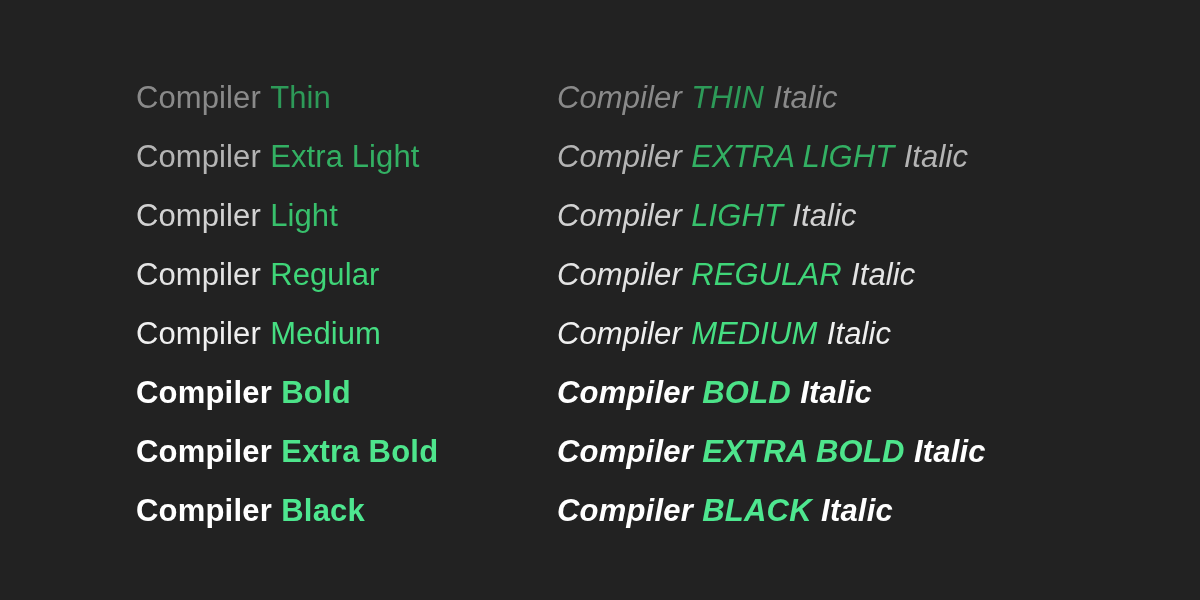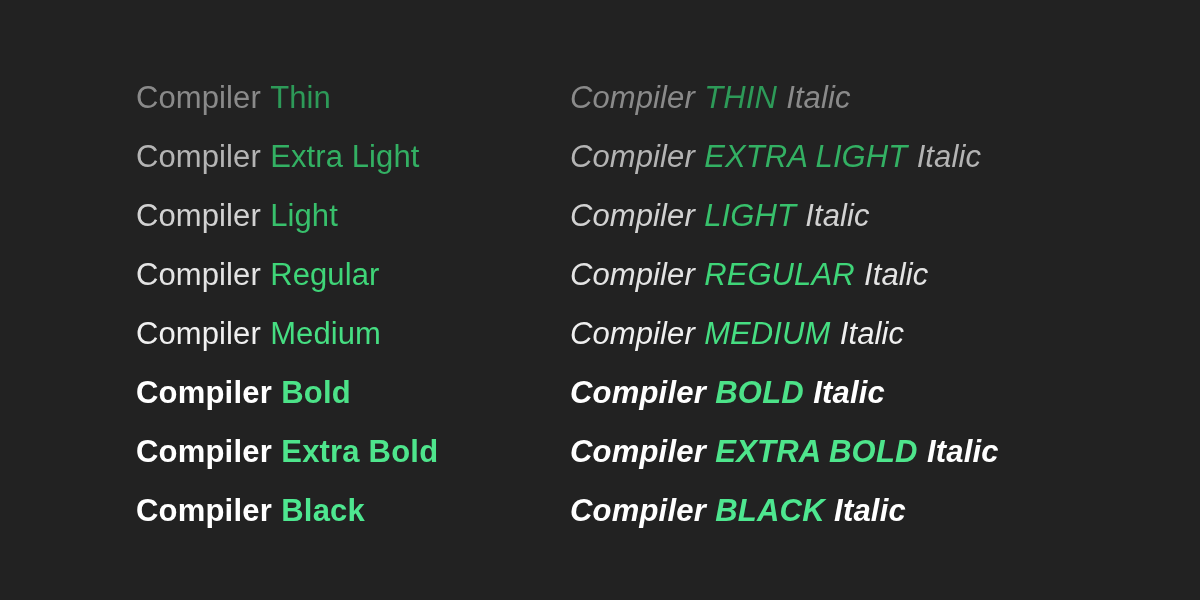--- a/index.html
+++ b/index.html
@@ -27,21 +27,21 @@
     top: 0;
     width: 1200px;
     height: 600px;
     display: grid;
     grid-template-columns: 421px 1fr;
     grid-template-rows: repeat(8, 59px);
     align-content: start;
     padding-left: 136px;
     padding-top: 68px;
     box-sizing: border-box;
-    column-gap: 13px;
+    column-gap: 0;
   }
 
   .spec-line {
     display: flex;
     align-items: center;
     white-space: nowrap;
     line-height: 1;
     letter-spacing: 0.1px;
   }
 

